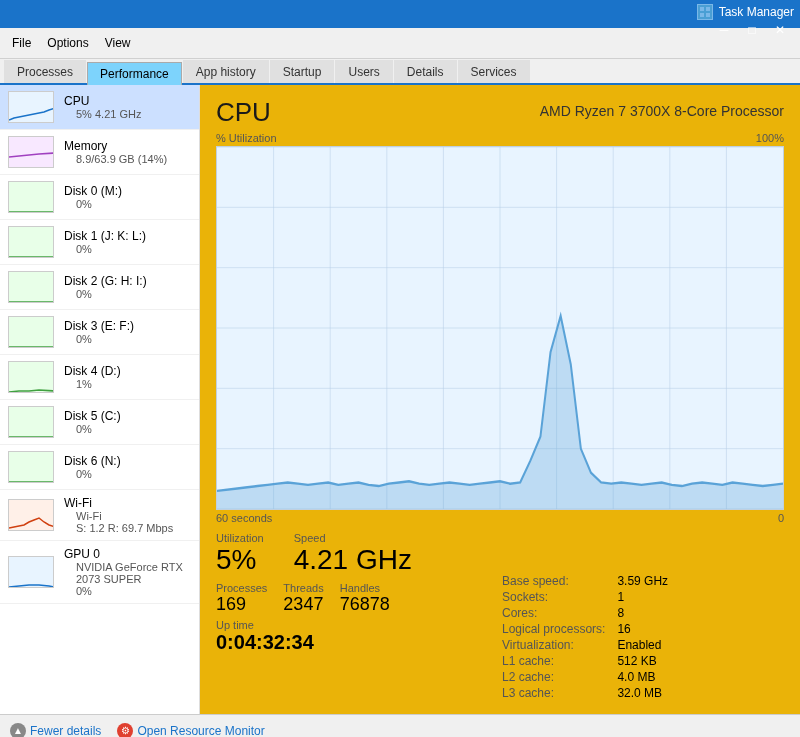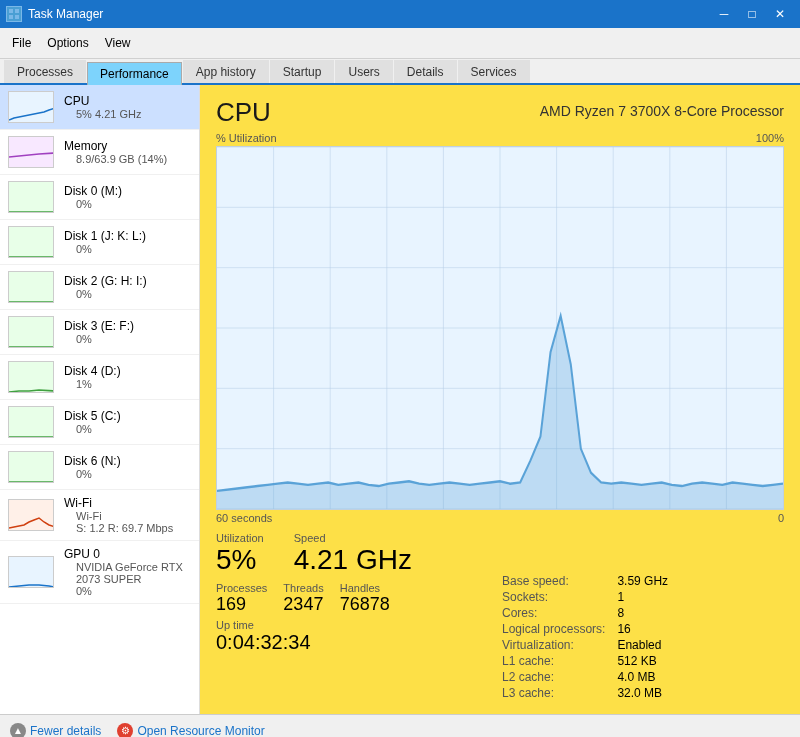--- a/index.html
+++ b/index.html
@@ -2,24 +2,25 @@
 <html><head>
   <meta charset="utf-8">
   <style>
     * { box-sizing: border-box; margin: 0; padding: 0; }
     body { font-family: 'Segoe UI', Tahoma, sans-serif; font-size: 12px; background: #f0f0f0; }
 
     .title-bar {
       background: #1a73c9;
       color: white;
       display: flex;
-      align-items: center;
+      align-items: flex-end;
       justify-content: space-between;
       padding: 4px 6px;
       height: 28px;
+      flex-direction: column;
     }
     .title-bar-left { display: flex; align-items: center; gap: 6px; }
     .title-bar-icon { width: 16px; height: 16px; background: #4a9fd4; border: 1px solid #7ab8e8; display: flex; align-items: center; justify-content: center; }
     .title-bar-title { font-size: 12px; font-weight: normal; }
     .title-bar-controls { display: flex; gap: 0; }
     .title-bar-btn { width: 28px; height: 20px; background: transparent; color: white; border: none; cursor: pointer; font-size: 12px; display: flex; align-items: center; justify-content: center; }
 
     .menu-bar {
       background: #f0f0f0;
       display: flex;
@@ -55,21 +56,21 @@
       color: #000;
       font-weight: 500;
       position: relative;
       bottom: -2px;
       z-index: 1;
     }
 
     .main-content {
       display: flex;
       height: calc(737px - 28px - 22px - 26px - 32px);
-      background: #fde047;
+      background: #eab308;
     }
 
     
     .sidebar {
       width: 200px;
       border-right: 1px solid #ddd;
       overflow-y: auto;
       background: #fff;
       flex-shrink: 0;
     }
@@ -437,21 +438,21 @@
             <div class="stat-num-label">Threads</div>
             <div style="font-size:18px; font-weight:300;">2347</div>
           </div>
           <div>
             <div class="stat-num-label">Handles</div>
             <div style="font-size:18px; font-weight:300;">76878</div>
           </div>
         </div>
         <div>
           <div class="stat-num-label">Up time</div>
-          <div style="font-size:20px; font-weight:400;">0:04:32:34</div>
+          <div style="font-size:20px; font-weight:700;">0:04:32:34</div>
         </div>
       </div>
 
       <div class="stats-right">
         <table class="right-stats-table">
           <tbody id="right-stats-tbody">
           <tr>
                 <td>Base speed:</td>
                 <td>3.59 GHz</td>
               </tr>

